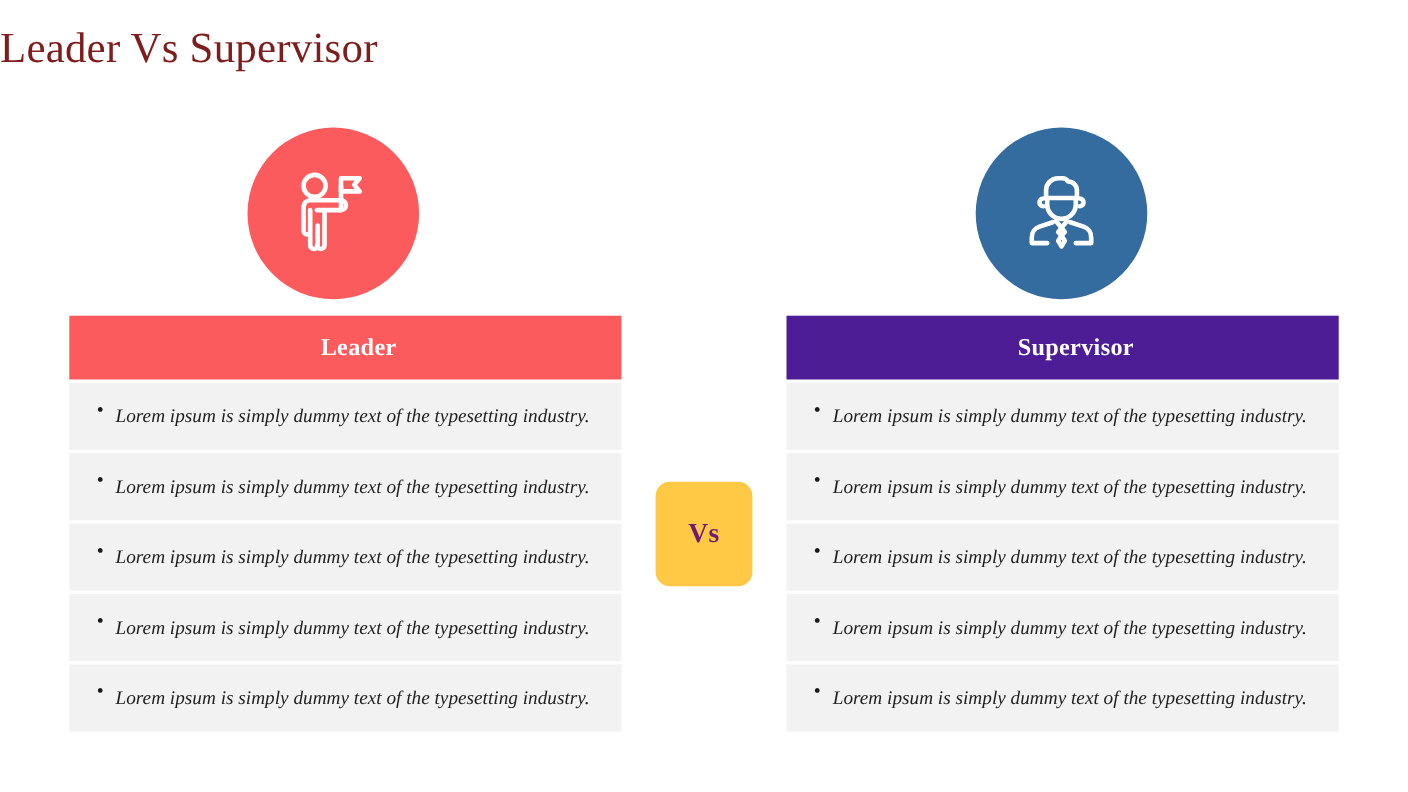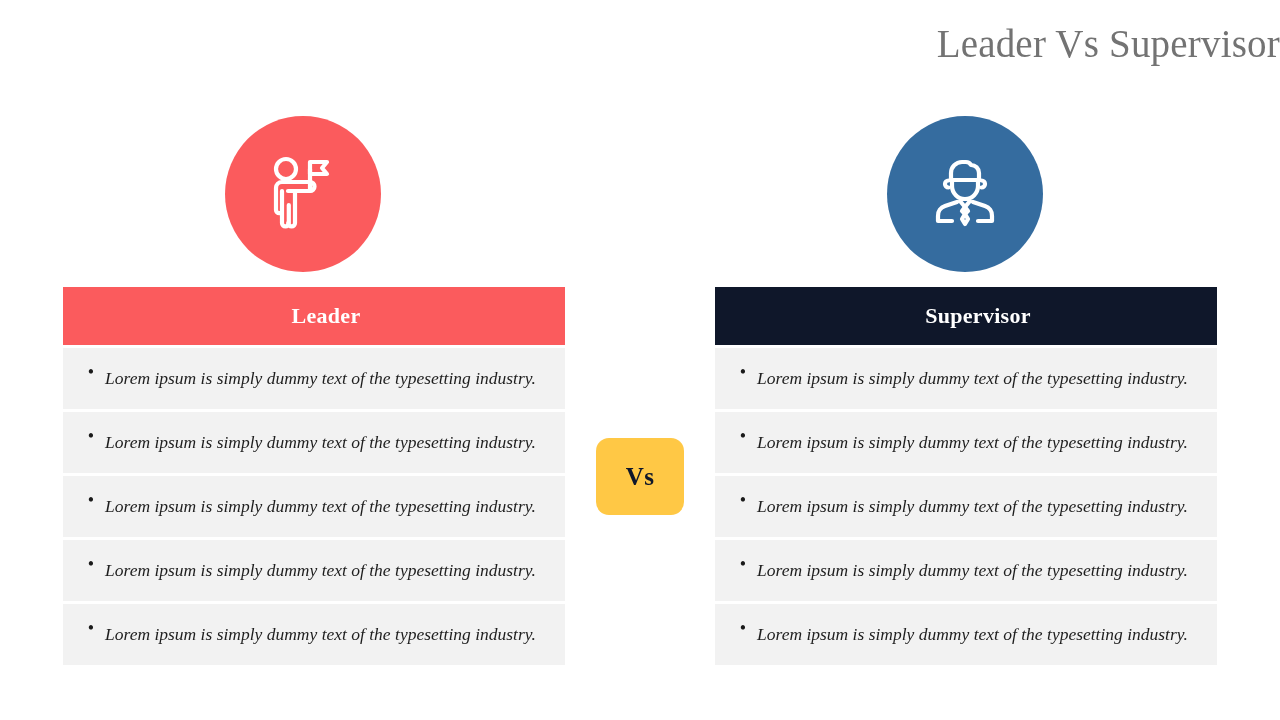--- a/index.html
+++ b/index.html
@@ -19,25 +19,25 @@
     position: absolute;
     inset: 0;
   }
 
   
   .slide-title {
     position: absolute;
     left: 0;
     top: 22px;
     width: 1280px;
-    text-align: right;
+    text-align: left;
     font-size: 39px;
     line-height: 1.15;
     font-weight: 400;
-    color: #737373;
+    color: #7f1d1d;
     letter-spacing: 0.2px;
   }
 
   
   .icon-circle {
     position: absolute;
     width: 156px;
     height: 156px;
     border-radius: 50%;
     display: flex;
@@ -102,26 +102,26 @@
     padding-right: 4px;
     font-style: italic;
   }
 
   
   .vs-badge {
     position: absolute;
     left: 596px;
     top: 438px;
     width: 88px;
-    height: 77px;
+    height: 95px;
     border-radius: 13px;
     display: flex;
     align-items: center;
     justify-content: center;
-    color: #0f172a;
+    color: #701a75;
     font-size: 25px;
     font-weight: 700;
     letter-spacing: 0.4px;
   }
 </style>
 </head>
 <body style="background: rgb(255, 255, 255);">
 
 <div class="slide">
 
@@ -182,21 +182,21 @@
           <span class="row-text" style="color: rgb(30, 30, 30);">Lorem ipsum is simply dummy text of the typesetting industry.</span>
         </div>
         <div class="list-row" style="background: rgb(242, 242, 242);">
           <span class="row-bullet">•</span>
           <span class="row-text" style="color: rgb(30, 30, 30);">Lorem ipsum is simply dummy text of the typesetting industry.</span>
         </div>
       </div>
   </div>
 
   <div class="column right" id="column-right">
-    <div class="col-header" id="header-right" style="background: #0f172a;">Supervisor</div>
+    <div class="col-header" id="header-right" style="background: #4c1d95;">Supervisor</div>
     <div class="col-list" id="list-right">
         <div class="list-row" style="background: rgb(242, 242, 242);">
           <span class="row-bullet">•</span>
           <span class="row-text" style="color: rgb(30, 30, 30);">Lorem ipsum is simply dummy text of the typesetting industry.</span>
         </div>
         <div class="list-row" style="background: rgb(242, 242, 242);">
           <span class="row-bullet">•</span>
           <span class="row-text" style="color: rgb(30, 30, 30);">Lorem ipsum is simply dummy text of the typesetting industry.</span>
         </div>
         <div class="list-row" style="background: rgb(242, 242, 242);">

